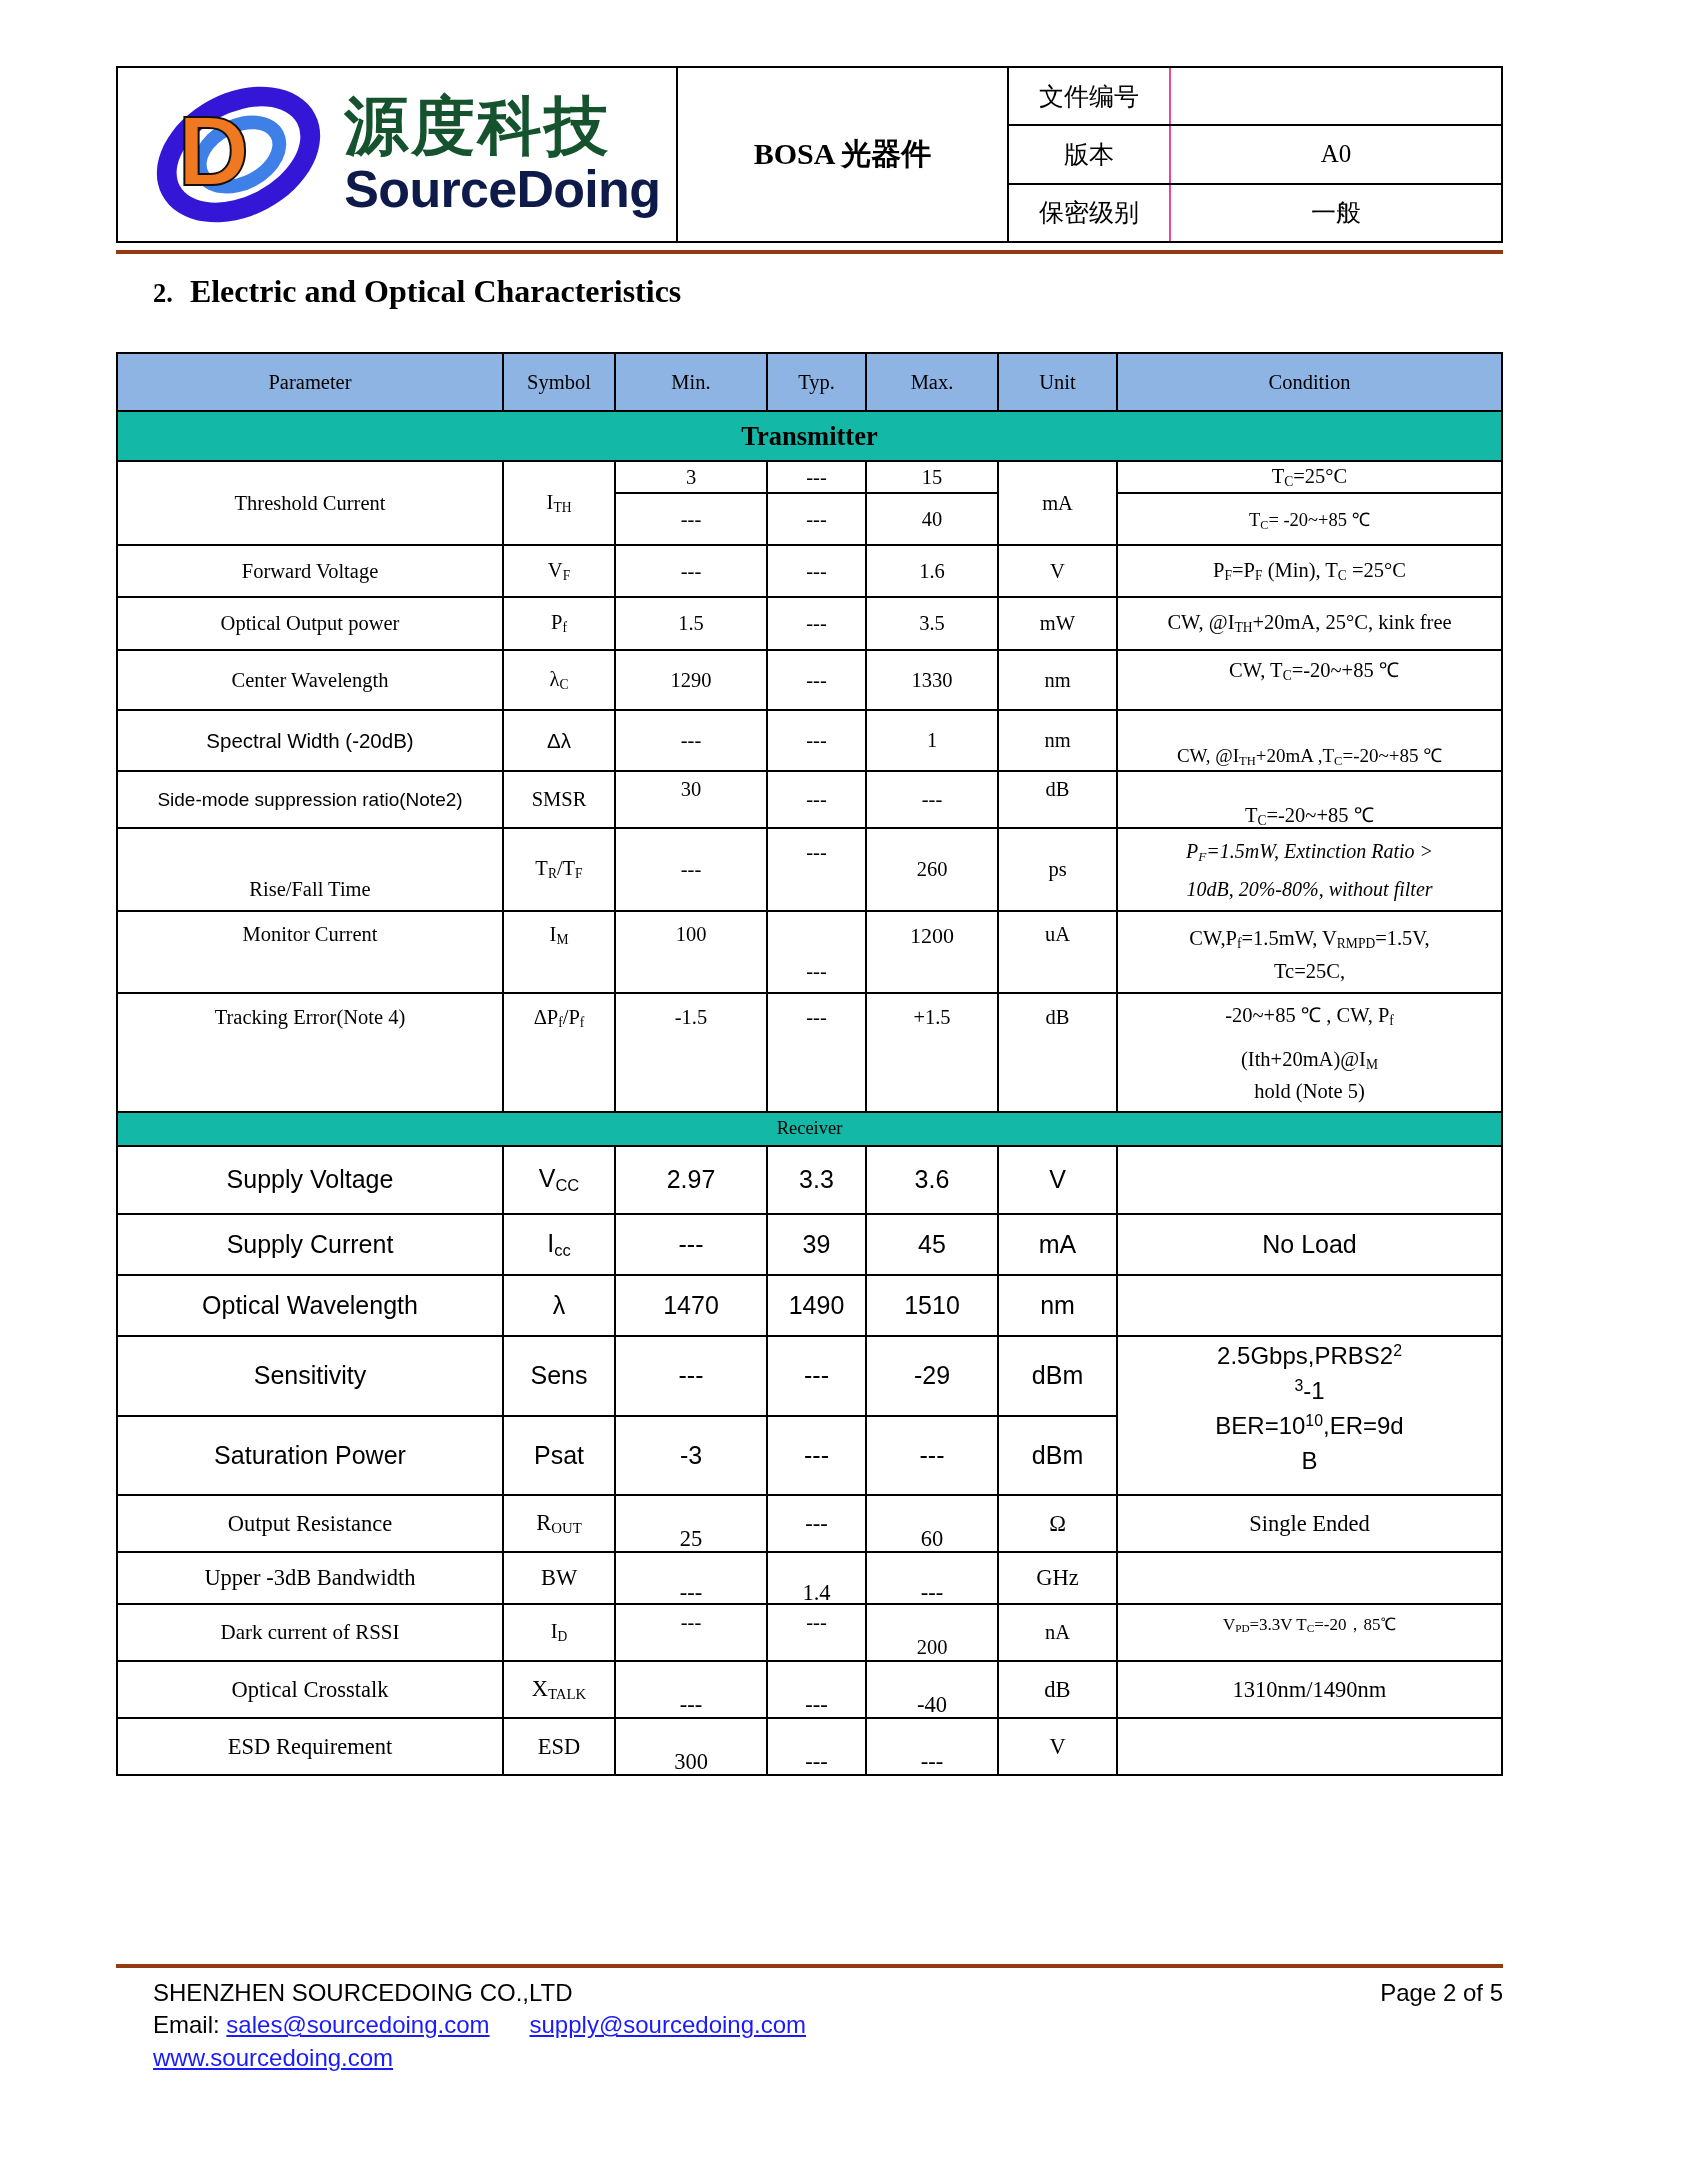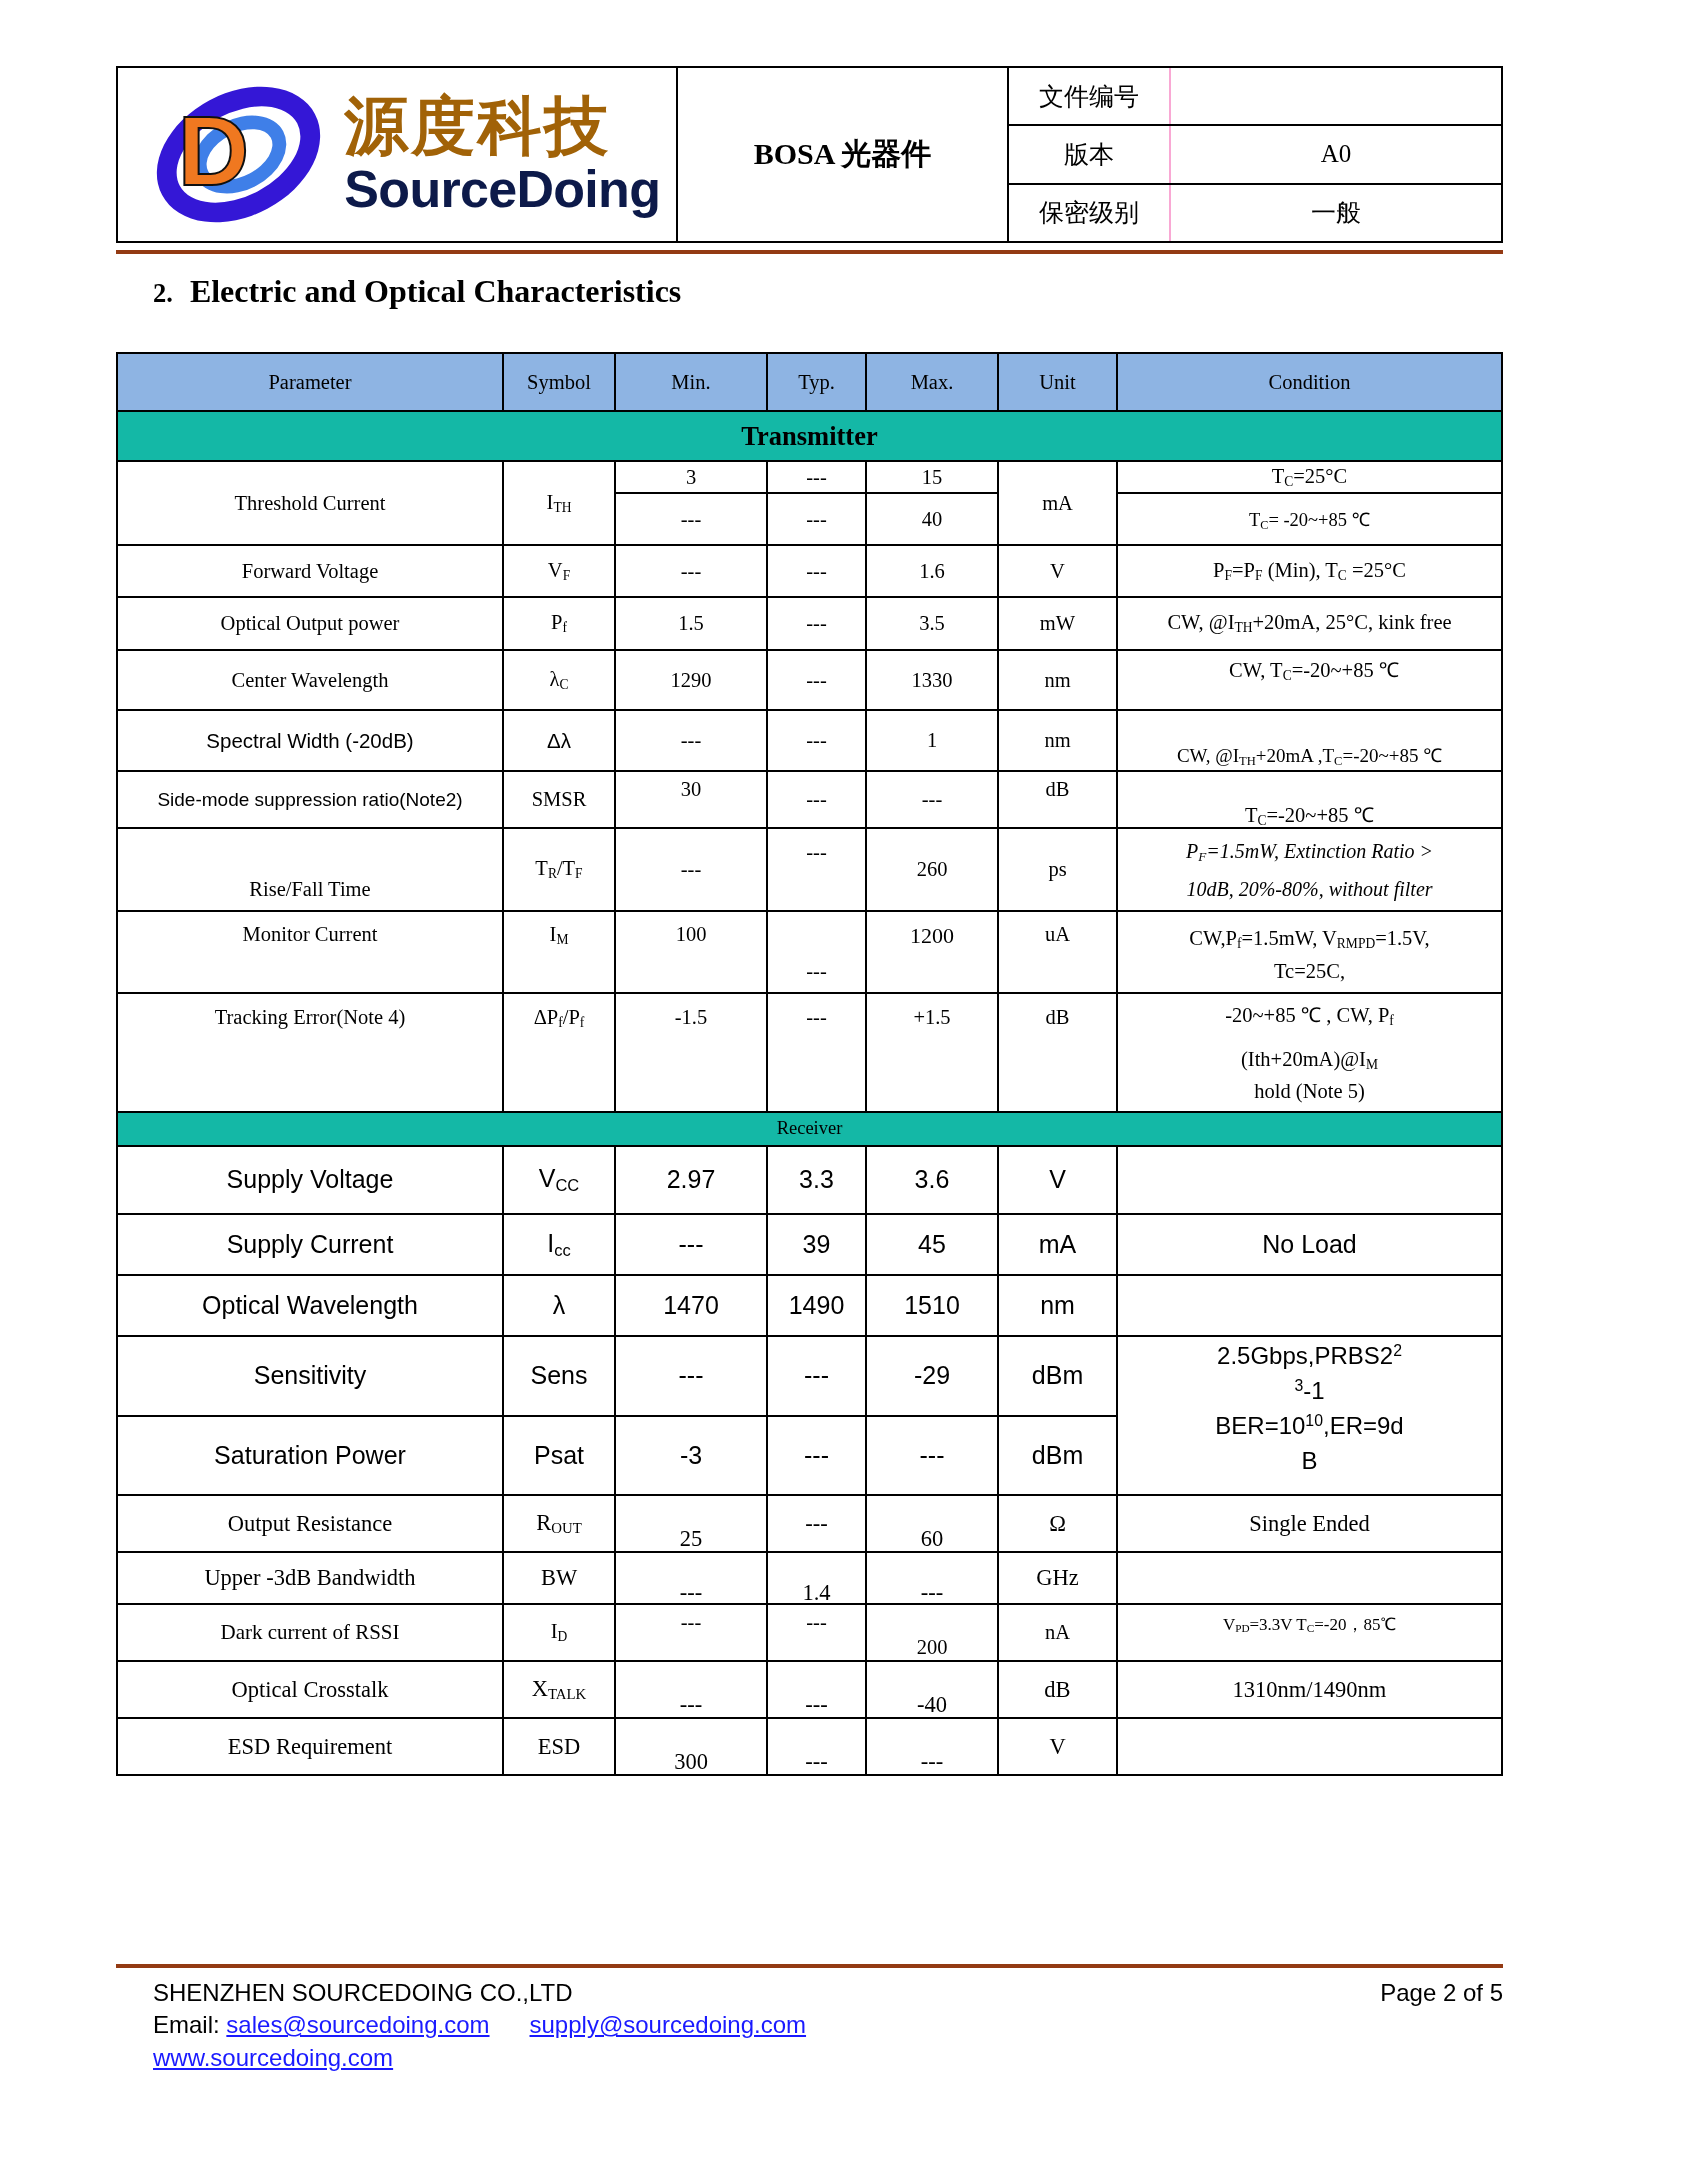--- a/index.html
+++ b/index.html
@@ -93,21 +93,21 @@
   }
   .logo-text {
     display: flex;
     flex-direction: column;
     line-height: 1;
   }
   .logo-cn {
     font-family: "Liberation Sans", sans-serif;
     font-weight: bold;
     font-size: 64px;
-    color: #a16207;
+    color: #14532d;
     letter-spacing: 2.6px;
   }
   .logo-en {
     font-family: "Liberation Sans", sans-serif;
     font-weight: bold;
     font-size: 52px;
     color: #0d1a4a;
     margin-top: 5.3px;
     letter-spacing: -0.7px;
   }
@@ -128,21 +128,21 @@
   }
   .hdr-meta .mrow {
     flex: 1;
     display: flex;
     border-bottom: 2px solid #000;
     box-sizing: border-box;
   }
   .hdr-meta .mrow:last-child { border-bottom: none; }
   .hdr-meta .mk {
     width: 162px;
-    border-right: 2px solid #f9a8d4;
+    border-right: 2px solid #ec4899;
     box-sizing: border-box;
     display: flex;
     align-items: center;
     justify-content: center;
     font-size: 25px;
   }
   .hdr-meta .mv {
     flex: 1;
     display: flex;
     align-items: center;

